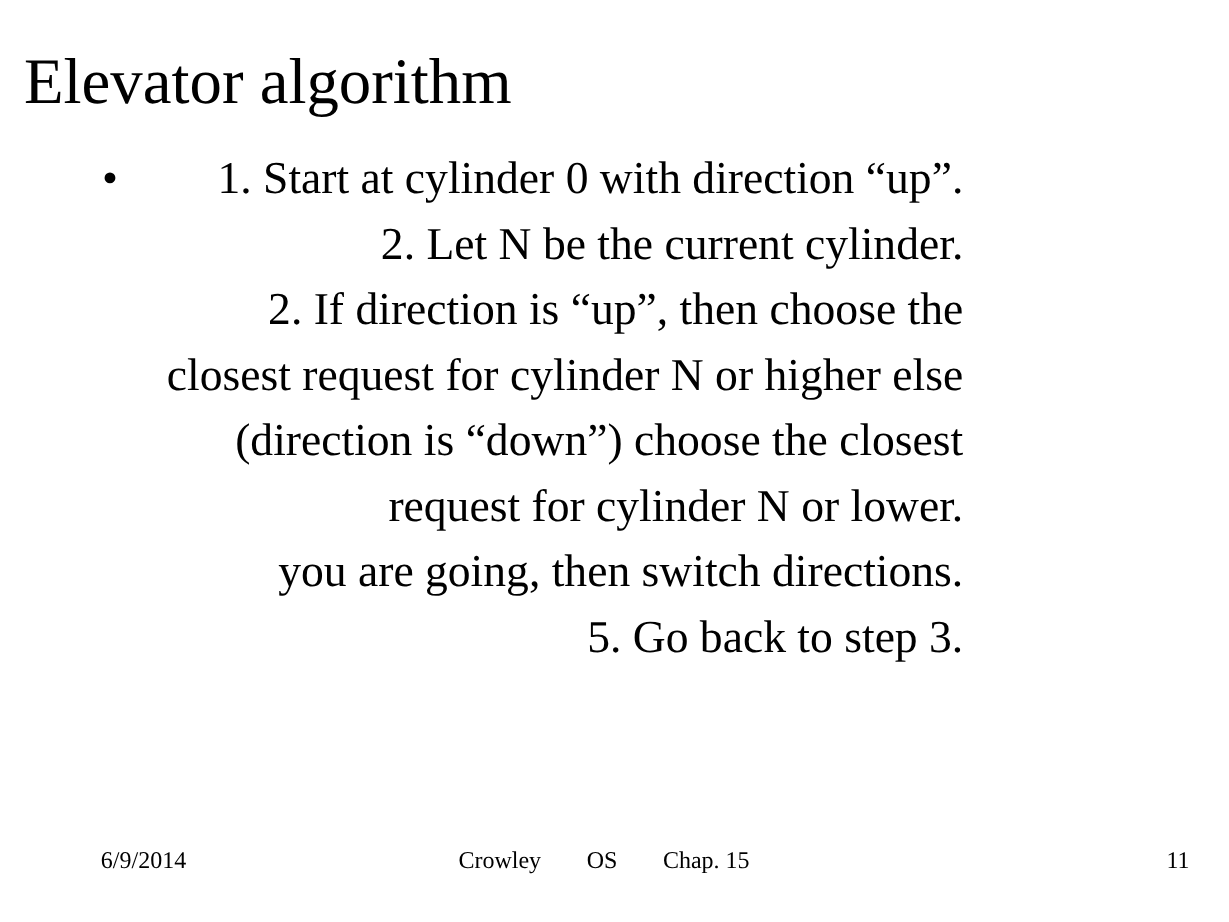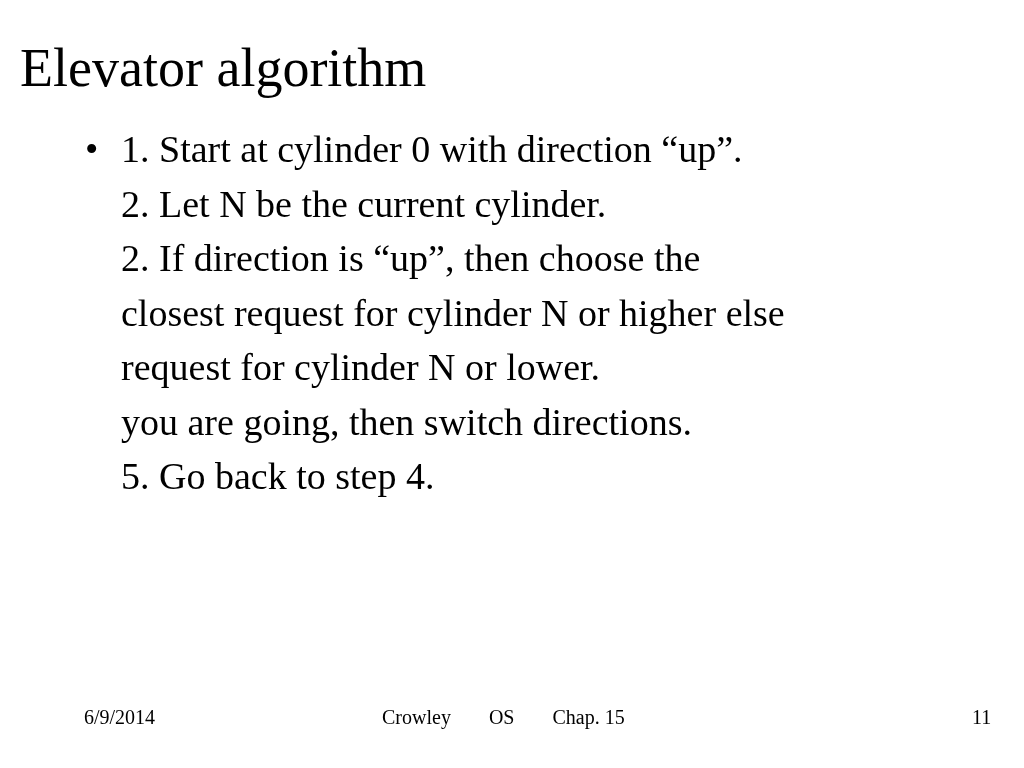--- a/index.html
+++ b/index.html
@@ -2,43 +2,44 @@
 <html><head>
 <meta charset="utf-8">
 <style>
   html, body { margin:0; padding:0; background:#ffffff; }
   body { width:1024px; height:768px; position:relative; overflow:hidden;
          font-family:"Liberation Serif", serif; color:#000; }
   .title { position:absolute; left:0; width:1024px; top:36px; text-align:left;
            font-size:54px; line-height:64px;margin-left:20px; }
   .bullet-area { position:absolute; left:85px; top:122px; width:880px; }
   .bullet-dot { position:absolute; left:0; top:0; font-size:38px; line-height:54.5px; }
-  .lines { position:absolute; left:36px; top:0; font-size:38px; line-height:54.5px; white-space:nowrap; }
+  .lines { position:absolute; left:54px; top:0; font-size:38px; line-height:54.5px; white-space:nowrap;text-align:right; }
   .line { display:block; }
   .footer { position:absolute; top:707px; font-size:20px; line-height:20px; }
   .f-date { left:84px; }
   .f-center { left:382px; }
   .f-center span { margin-right:38px; }
   .f-page { left:948px;margin-left:24px; }
 </style>
 </head>
 <body>
 
 <div class="title">Elevator algorithm</div>
 
 <div class="bullet-area">
   <span class="bullet-dot">•</span>
   <div class="lines">
     <span class="line">1. Start at cylinder 0 with direction “up”.</span>
     <span class="line">2. Let N be the current cylinder.</span>
     <span class="line">2. If direction is “up”, then choose the</span>
     <span class="line">closest request for cylinder N or higher else</span>
+    <span class="line">(direction is “down”) choose the closest</span>
     <span class="line">request for cylinder N or lower.</span>
     <span class="line">you are going, then switch directions.</span>
-    <span class="line">5. Go back to step 4.</span>
+    <span class="line">5. Go back to step 3.</span>
   </div>
 </div>
 
 <div class="footer f-date">6/9/2014</div>
 <div class="footer f-center">
   <span>Crowley</span><span>OS</span><span>Chap. 15</span>
 </div>
 <div class="footer f-page">11</div>
 
 </body></html>

